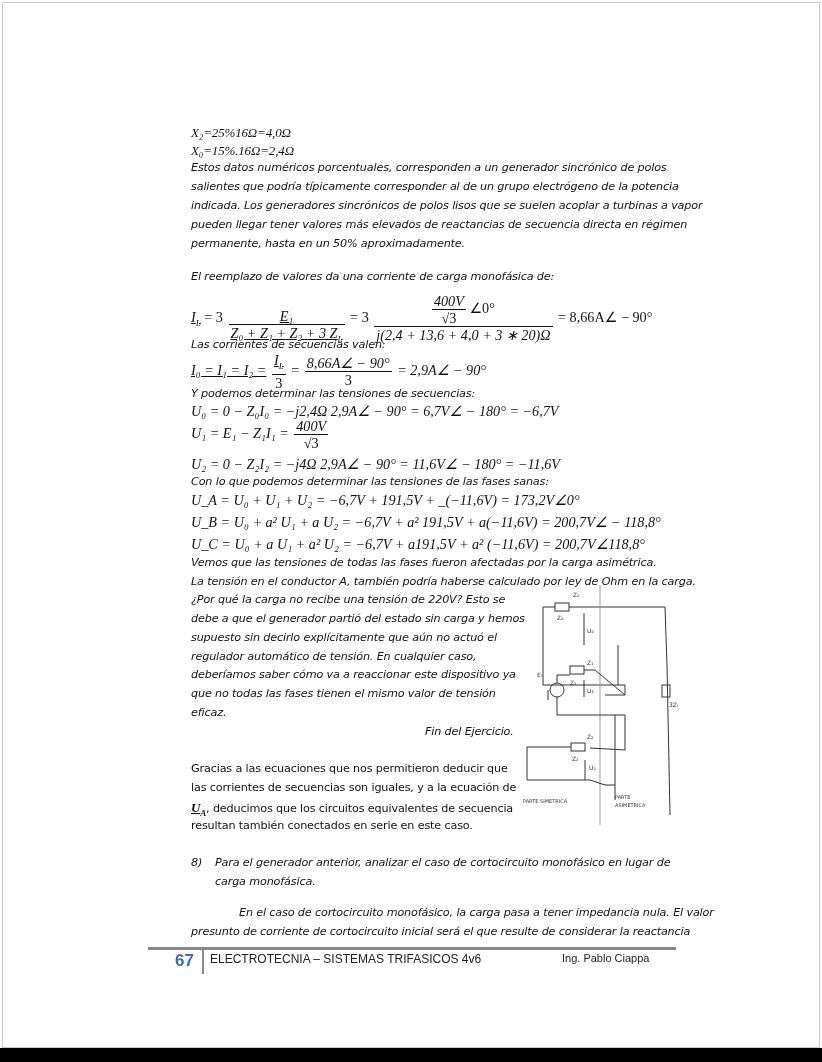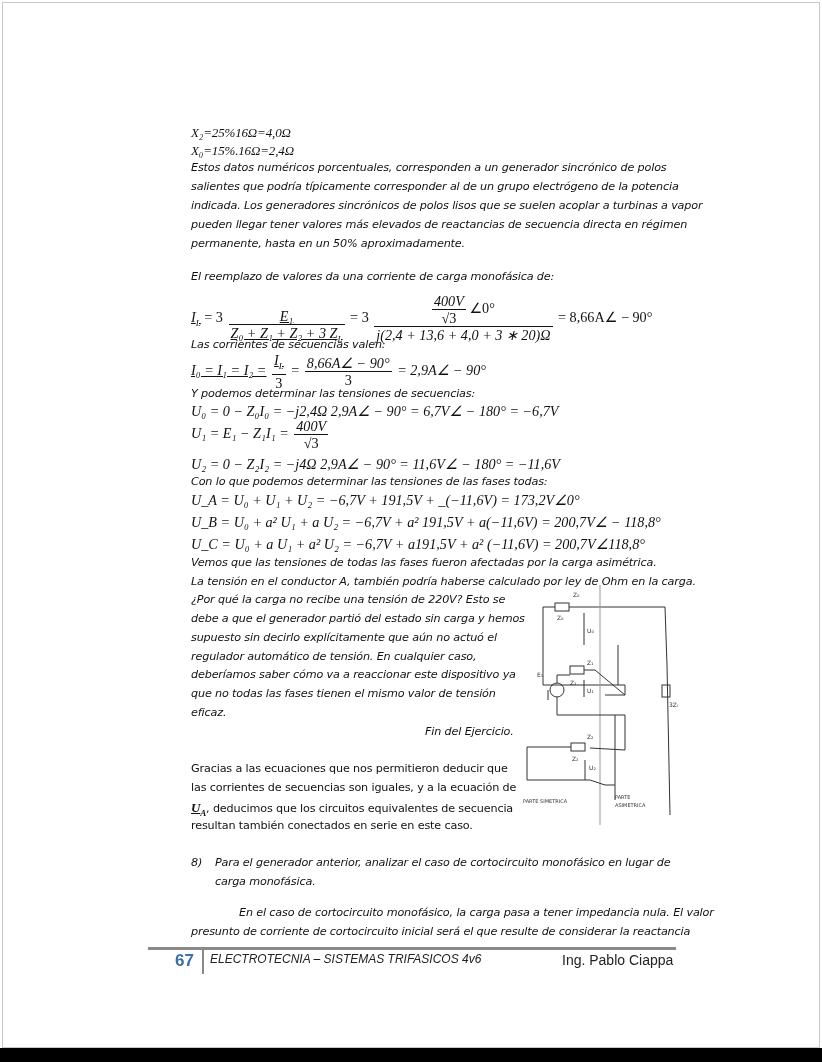--- a/index.html
+++ b/index.html
@@ -28,22 +28,22 @@
     .math i { font-style: italic; }
     .ul { text-decoration: underline; font-style: italic; }
     .frac { display: inline-block; vertical-align: middle; text-align: center; margin: 0 2px; }
     .frac > span { display: block; line-height: 16px; padding: 0 2px; }
     .frac > span.num { border-bottom: 1px solid #111; }
     sub { font-size: 9px; }
 
     .footer-rule { position: absolute; left: 148px; top: 947px; width: 528px; height: 3px; background: #8a8a8a; }
     .footer-vrule { position: absolute; left: 202px; top: 947px; width: 2px; height: 27px; background: #8a8a8a; }
     .footer-page { position: absolute; left: 175px; top: 951px; font-family: "Liberation Sans", sans-serif; font-weight: bold; font-size: 17px; color: #3c6ea8; }
-    .footer-title { position: absolute; left: 210px; top: 952px; font-family: "Liberation Sans", sans-serif; font-size: 12px; color: #222; font-style: italic; }
-    .footer-author { position: absolute; left: 562px; top: 952px; font-family: "Liberation Sans", sans-serif; font-size: 14px; color: #222; }
+    .footer-title { position: absolute; left: 210px; top: 952px; font-family: "Liberation Sans", sans-serif; font-size: 12px; color: #222; }
+    .footer-author { position: absolute; left: 562px; top: 952px; font-family: "Liberation Sans", sans-serif; font-size: 11px; color: #222; }
 
     .diagram { position: absolute; left: 515px; top: 585px; width: 175px; height: 240px; }
     .diagram text { font-family: "DejaVu Sans", sans-serif; font-size: 6px; fill: #333; }
   </style>
 </head>
 <body>
 
 <div class="page"></div>
 
 <div class="line serif" style="top:125px;">X₂=25%16Ω=4,0Ω</div>
@@ -95,21 +95,21 @@
 
 <div class="math" style="top:403px;"><i>U₀ = 0 − Z₀I₀ = −j2,4Ω 2,9A∠ − 90° = 6,7V∠ − 180° = −6,7V</i></div>
 
 <div class="math" style="top:418px;">
   <i>U₁ = E₁ − Z₁I₁ =</i>
   <span class="frac"><span class="num"><i>400V</i></span><span>√3</span></span>
 </div>
 
 <div class="math" style="top:456px;"><i>U₂ = 0 − Z₂I₂ = −j4Ω 2,9A∠ − 90° = 11,6V∠ − 180° = −11,6V</i></div>
 
-<div class="line" style="top:475px;">Con lo que podemos determinar las tensiones de las fases todas:</div>
+<div class="line" style="top:475px;">Con lo que podemos determinar las tensiones de las fases sanas:</div>
 
 <div class="math" style="top:492px;"><i>U_A = U₀ +     U₁ +    U₂ = −6,7V +  191,5V + _(−11,6V) = 173,2V∠0°</i></div>
 <div class="math" style="top:514px;"><i>U_B = U₀ + a² U₁ + a  U₂ = −6,7V + a² 191,5V + a(−11,6V) = 200,7V∠ − 118,8°</i></div>
 <div class="math" style="top:536px;"><i>U_C = U₀ + a  U₁ + a² U₂ = −6,7V + a191,5V + a² (−11,6V) = 200,7V∠118,8°</i></div>
 
 <div class="line" style="top:556px;">Vemos que las tensiones de todas las fases fueron afectadas por la carga asimétrica.</div>
 <div class="line" style="top:575px;">La tensión en el conductor A, también podría haberse calculado por ley de Ohm en la carga.</div>
 
 <div class="line" style="top:593px;">¿Por qué la carga no recibe una tensión de 220V? Esto se</div>
 <div class="line" style="top:612px;">debe a que el generador partió del estado sin carga y hemos</div>

